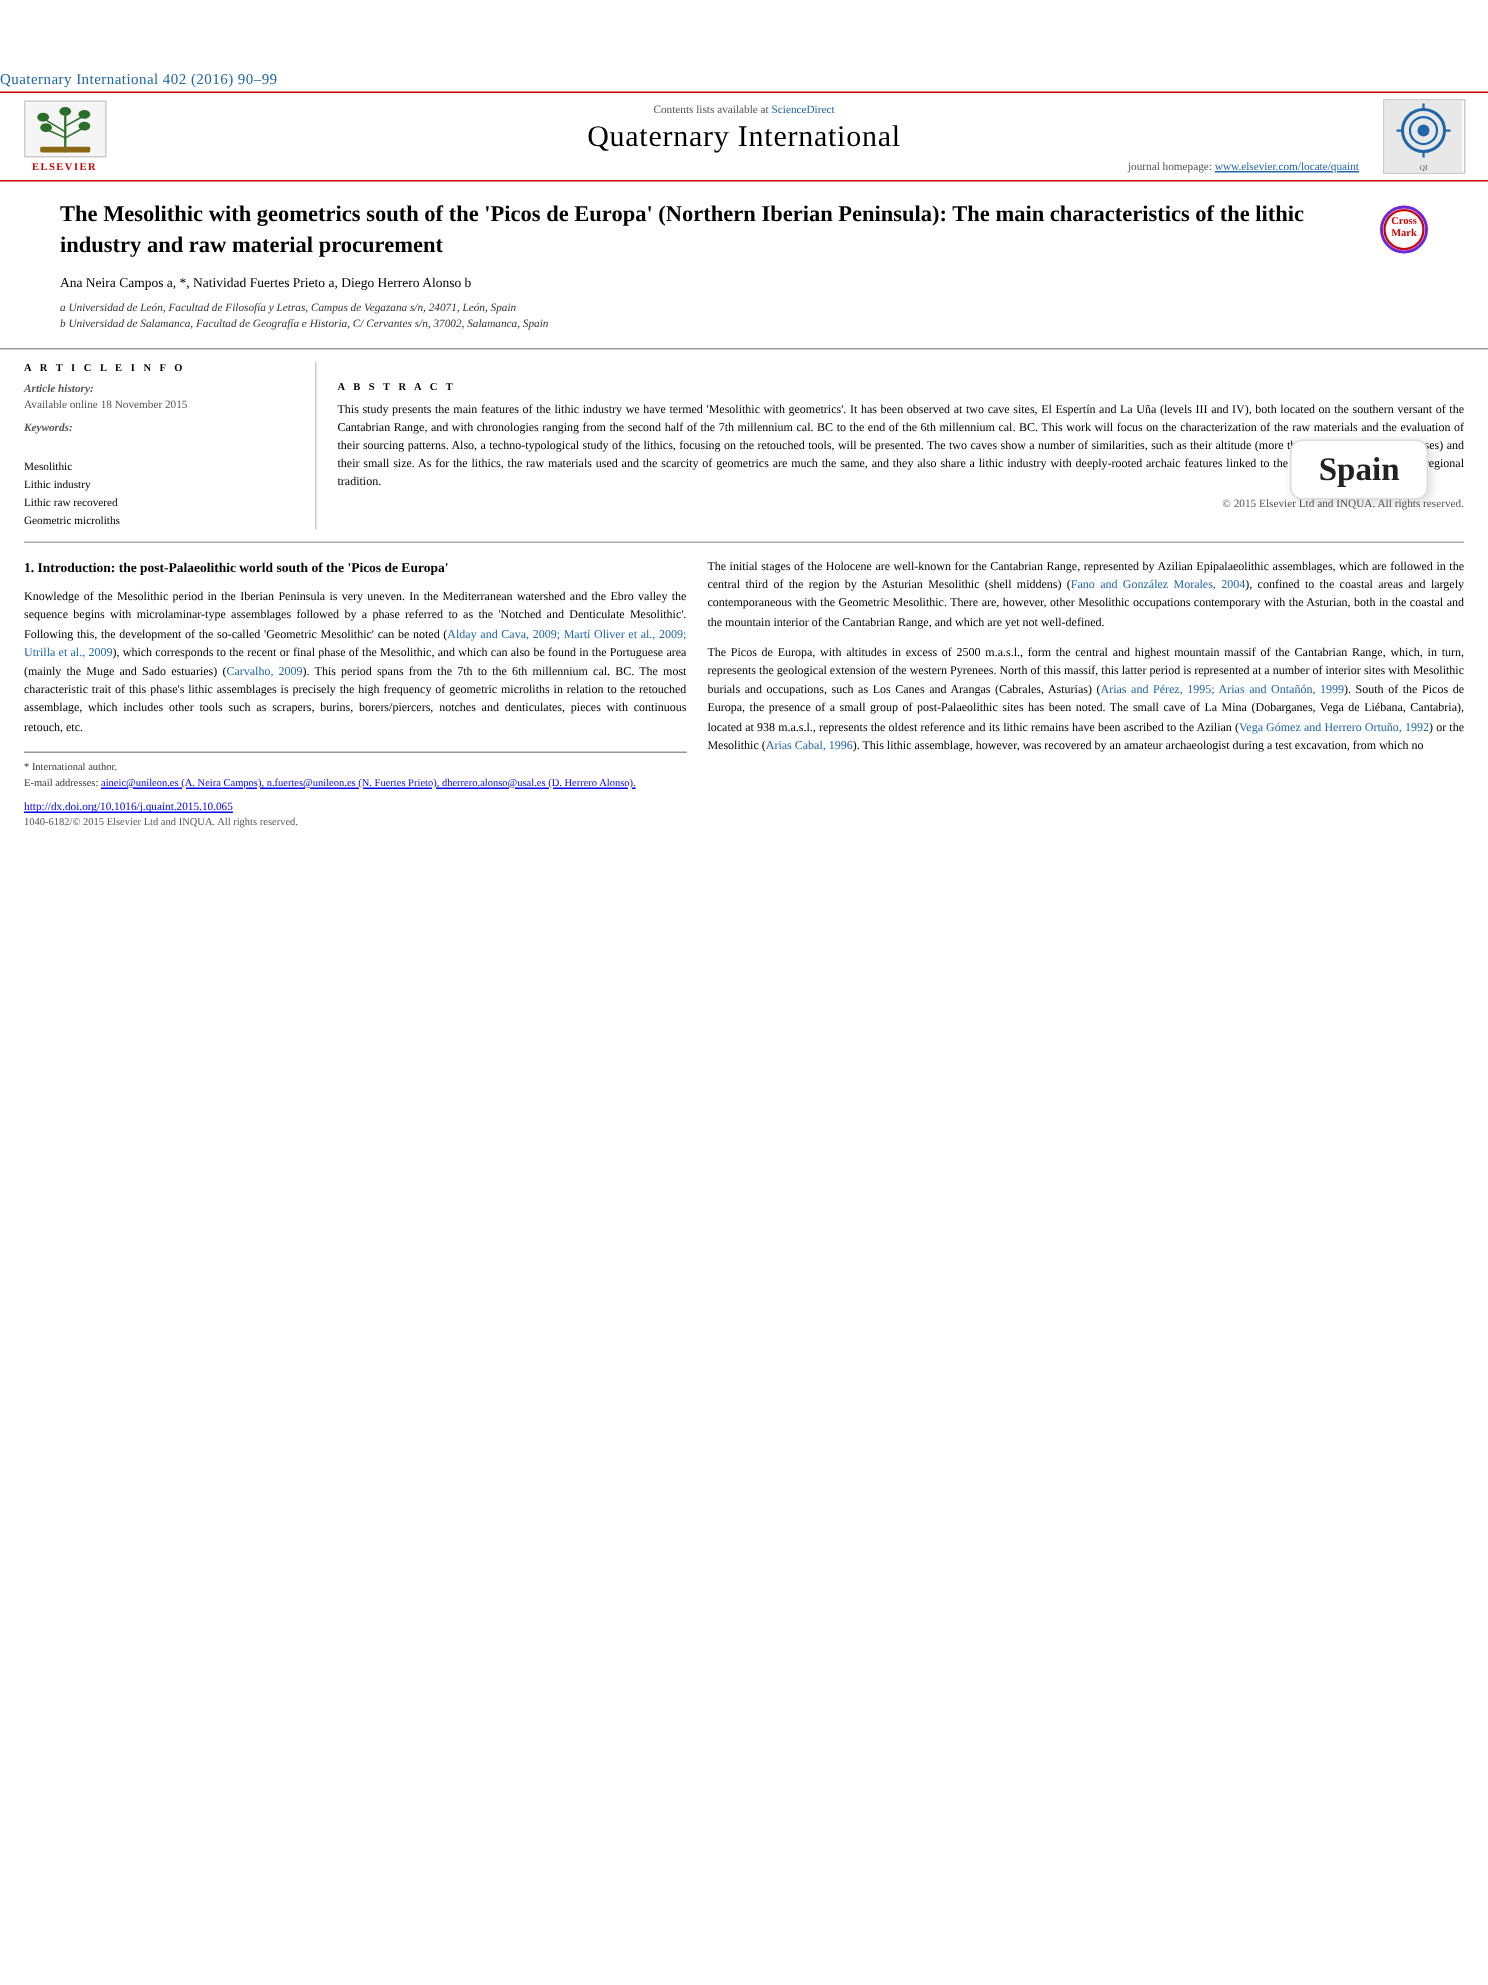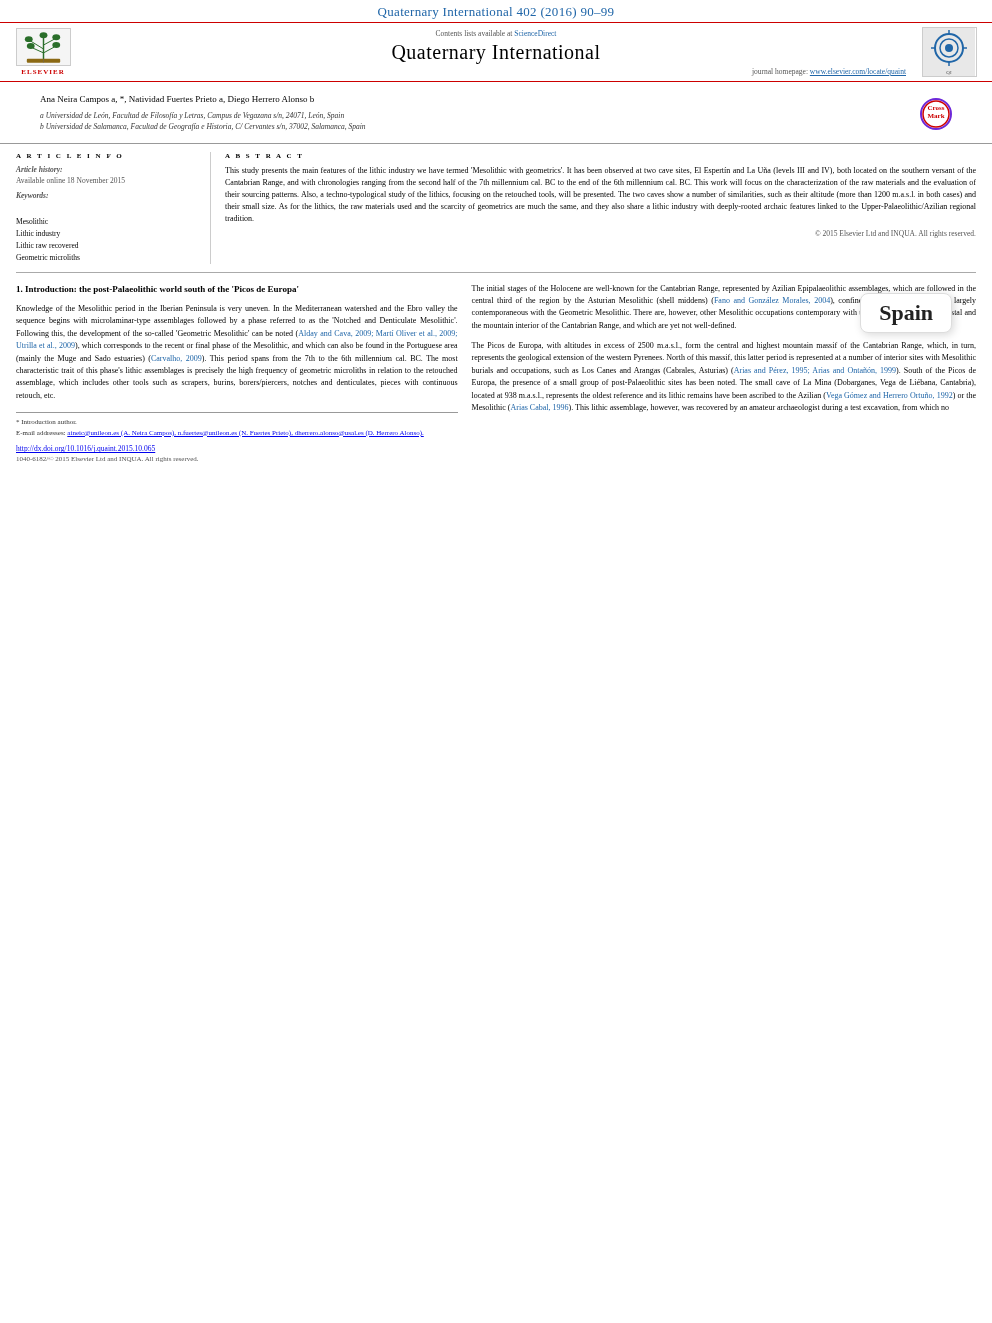--- a/index.html
+++ b/index.html
@@ -7,25 +7,25 @@
       font-family: 'Times New Roman', Times, serif;
       background: #fff;
       color: #000;
       font-size: 9px;
       width: 992px;
       min-height: 1323px;
     }
 
     
     .journal-top-bar {
-      text-align: center;
       padding: 4px 0 2px;
-      font-size: 13px;
+      font-size: 10px;
       color: #2066a8;
       letter-spacing: 0.3px;
+      margin-top: 44px;
     }
 
     .journal-header {
       display: flex;
       align-items: center;
       border-top: 1.5px solid #c00;
       border-bottom: 1.5px solid #c00;
       padding: 4px 8px;
       gap: 8px;
     }
@@ -162,20 +162,21 @@
       font-style: italic;
       line-height: 1.5;
       margin-bottom: 4px;
     }
 
     
     .two-col {
       display: flex;
       padding: 8px 16px 8px 16px;
       gap: 14px;
+      align-items: center;
     }
 
     .left-col {
       width: 195px;
       flex-shrink: 0;
       border-right: 1px solid #ccc;
       padding-right: 10px;
     }
 
     .right-col {
@@ -385,20 +386,21 @@
   <div class="crossmark">
     <div class="crossmark-icon">
       <svg width="28" height="28" viewBox="0 0 28 28">
         <circle cx="14" cy="14" r="13" fill="none" stroke="#c00" stroke-width="1.5"></circle>
         <text x="14" y="10" text-anchor="middle" font-size="7" fill="#c00" font-weight="bold">Cross</text>
         <text x="14" y="18" text-anchor="middle" font-size="7" fill="#c00" font-weight="bold">Mark</text>
       </svg>
     </div>
   </div>
 
+  <h1 class="main-title">The Mesolithic with geometrics south of the 'Picos de Europa' (Northern Iberian Peninsula): The main characteristics of the lithic industry and raw material procurement</h1>
 
   <div class="authors-line">
     <span>Ana Neira Campos a, *, Natividad Fuertes Prieto a, Diego Herrero Alonso b</span>
   </div>
 
   <div class="affiliations">
     <div>a Universidad de León, Facultad de Filosofía y Letras, Campus de Vegazana s/n, 24071, León, Spain</div>
     <div>b Universidad de Salamanca, Facultad de Geografía e Historia, C/ Cervantes s/n, 37002, Salamanca, Spain</div>
   </div>
 </div>
@@ -430,21 +432,21 @@
 
 <div class="main-content">
   <div class="main-left">
     <div class="section-heading">1. Introduction: the post-Palaeolithic world south of the 'Picos de Europa'</div>
     <div class="body-text">
       Knowledge of the Mesolithic period in the Iberian Peninsula is very uneven. In the Mediterranean watershed and the Ebro valley the sequence begins with microlaminar-type assemblages followed by a phase referred to as the 'Notched and Denticulate Mesolithic'. Following this, the development of the so-called 'Geometric Mesolithic' can be noted (<a class="ref-link" href="#">Alday and Cava, 2009; Martí Oliver et al., 2009; Utrilla et al., 2009</a>), which corresponds to the recent or final phase of the Mesolithic, and which can also be found in the Portuguese area (mainly the Muge and Sado estuaries) (<a class="ref-link" href="#">Carvalho, 2009</a>). This period spans from the 7th to the 6th millennium cal. BC. The most characteristic trait of this phase's lithic assemblages is precisely the high frequency of geometric microliths in relation to the retouched assemblage, which includes other tools such as scrapers, burins, borers/piercers, notches and denticulates, pieces with continuous retouch, etc.
     </div>
 
     <div class="footnote-area">
       <div class="footnote-text">
-        <span>* Introduction author.</span>
+        <span>* International author.</span>
       </div>
       <div class="footnote-text">
         <span>E-mail addresses:</span>
         <a class="ref-link" href="#">
           <span>aineic@unileon.es (A. Neira Campos), n.fuertes@unileon.es (N. Fuertes Prieto), dherrero.alonso@usal.es (D. Herrero Alonso).</span>
         </a>
       </div>
     </div>
 
     <div class="doi-line">

